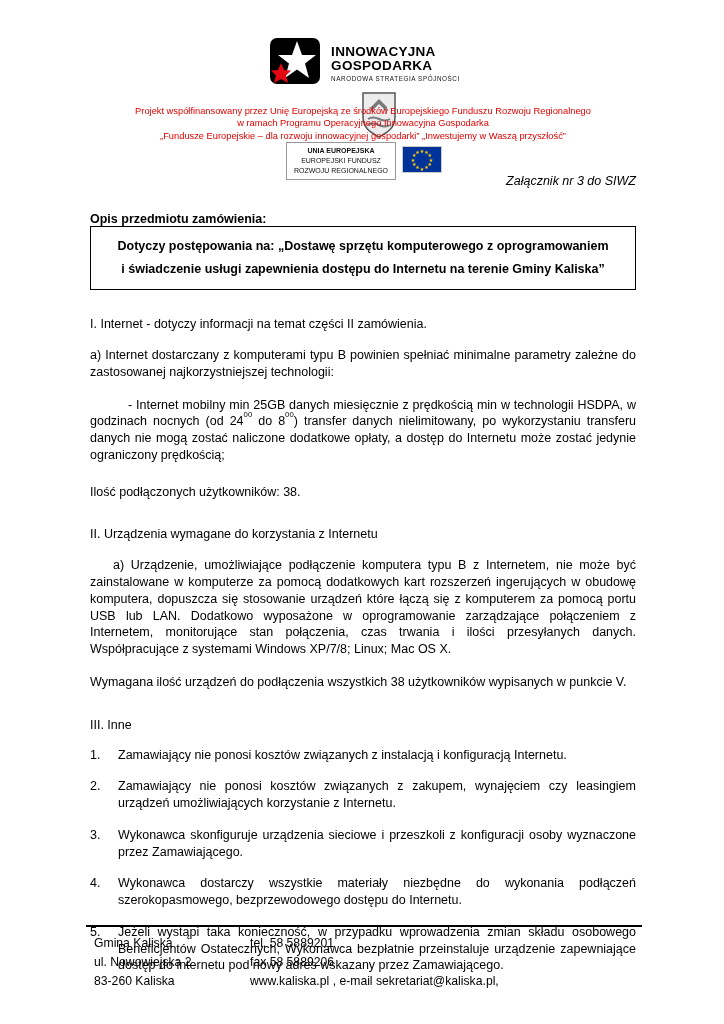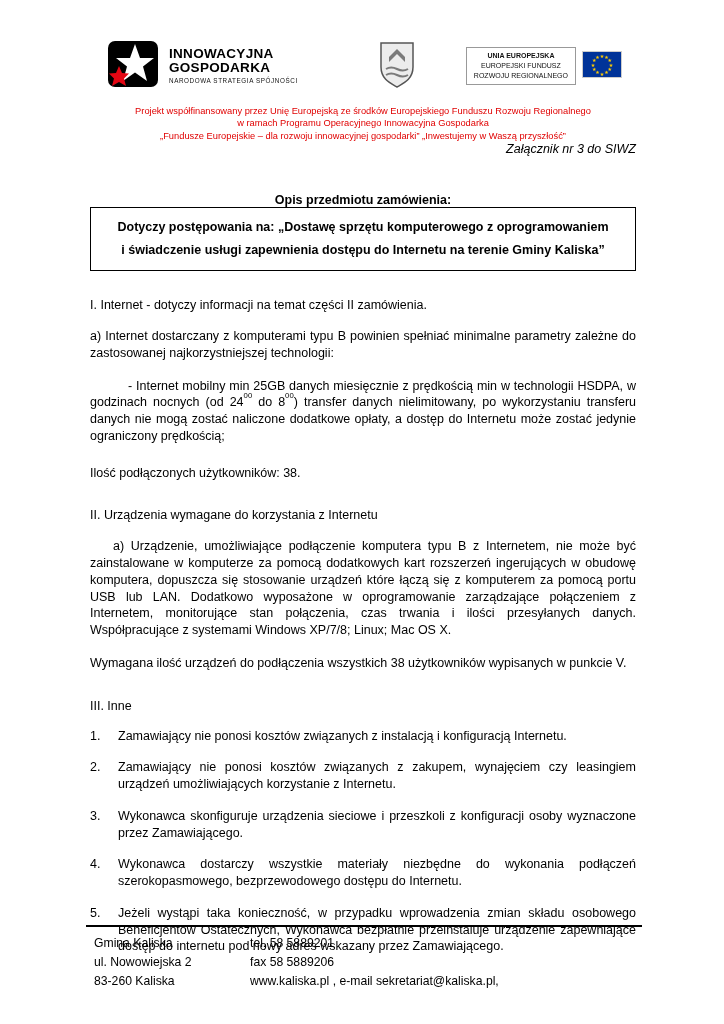--- a/index.html
+++ b/index.html
@@ -10,45 +10,46 @@
     position: relative;
     overflow: hidden;
     font-family: "Liberation Sans", "DejaVu Sans", sans-serif;
     font-size: 12.5px;
     color: #000;
     padding: 36px 88px 0 90px;
   }
   
   .logos-row {
     display: flex; align-items: center; justify-content: space-between;
-    margin: 0 14px 0 16px; height: 60px;
+    margin: 0 14px 0 16px; height: 60px; flex-direction: column;
   }
   .logo-ig { display: flex; align-items: center; gap: 7px; }
   .ig-text { line-height: 1.05; }
   .ig-title { font-weight: 700; font-size: 13.5px; letter-spacing: 0.3px; }
   .ig-tagline { font-size: 6.3px; letter-spacing: 0.6px; margin-top: 3px; color: #111; }
   .logo-crest { margin-left: 30px; }
   .logo-eu { display: flex; align-items: center; gap: 6px; }
   .eu-text {
     border: 1px solid #999; padding: 3px 7px; text-align: center;
     font-size: 7px; line-height: 1.45; color: #111;
   }
   .eu-text .b { font-weight: 700; }
   
   .disclaimer {
     text-align: center; font-size: 9.3px; line-height: 1.32;
     margin-top: 9px;
   }
   
   .attachment {
     text-align: right; font-style: italic; font-size: 12.5px;
+    margin-top: 32px;
   }
   .doc-title {
-    text-align: center; font-weight: 700; font-size: 12.5px;
-    margin-top: 37px;
+    font-weight: 700; font-size: 12.5px;
+    margin-top: 24px;
   }
   .notice-box {
     border: 1px solid #000;
     padding: 8px 6px;
     text-align: center; font-weight: 700; line-height: 1.85;
   }
   
   .sec-heading { margin-top: 27px; }
   p.para { margin-top: 16px; text-align: justify; line-height: 1.34; }
   .indent-block { }

